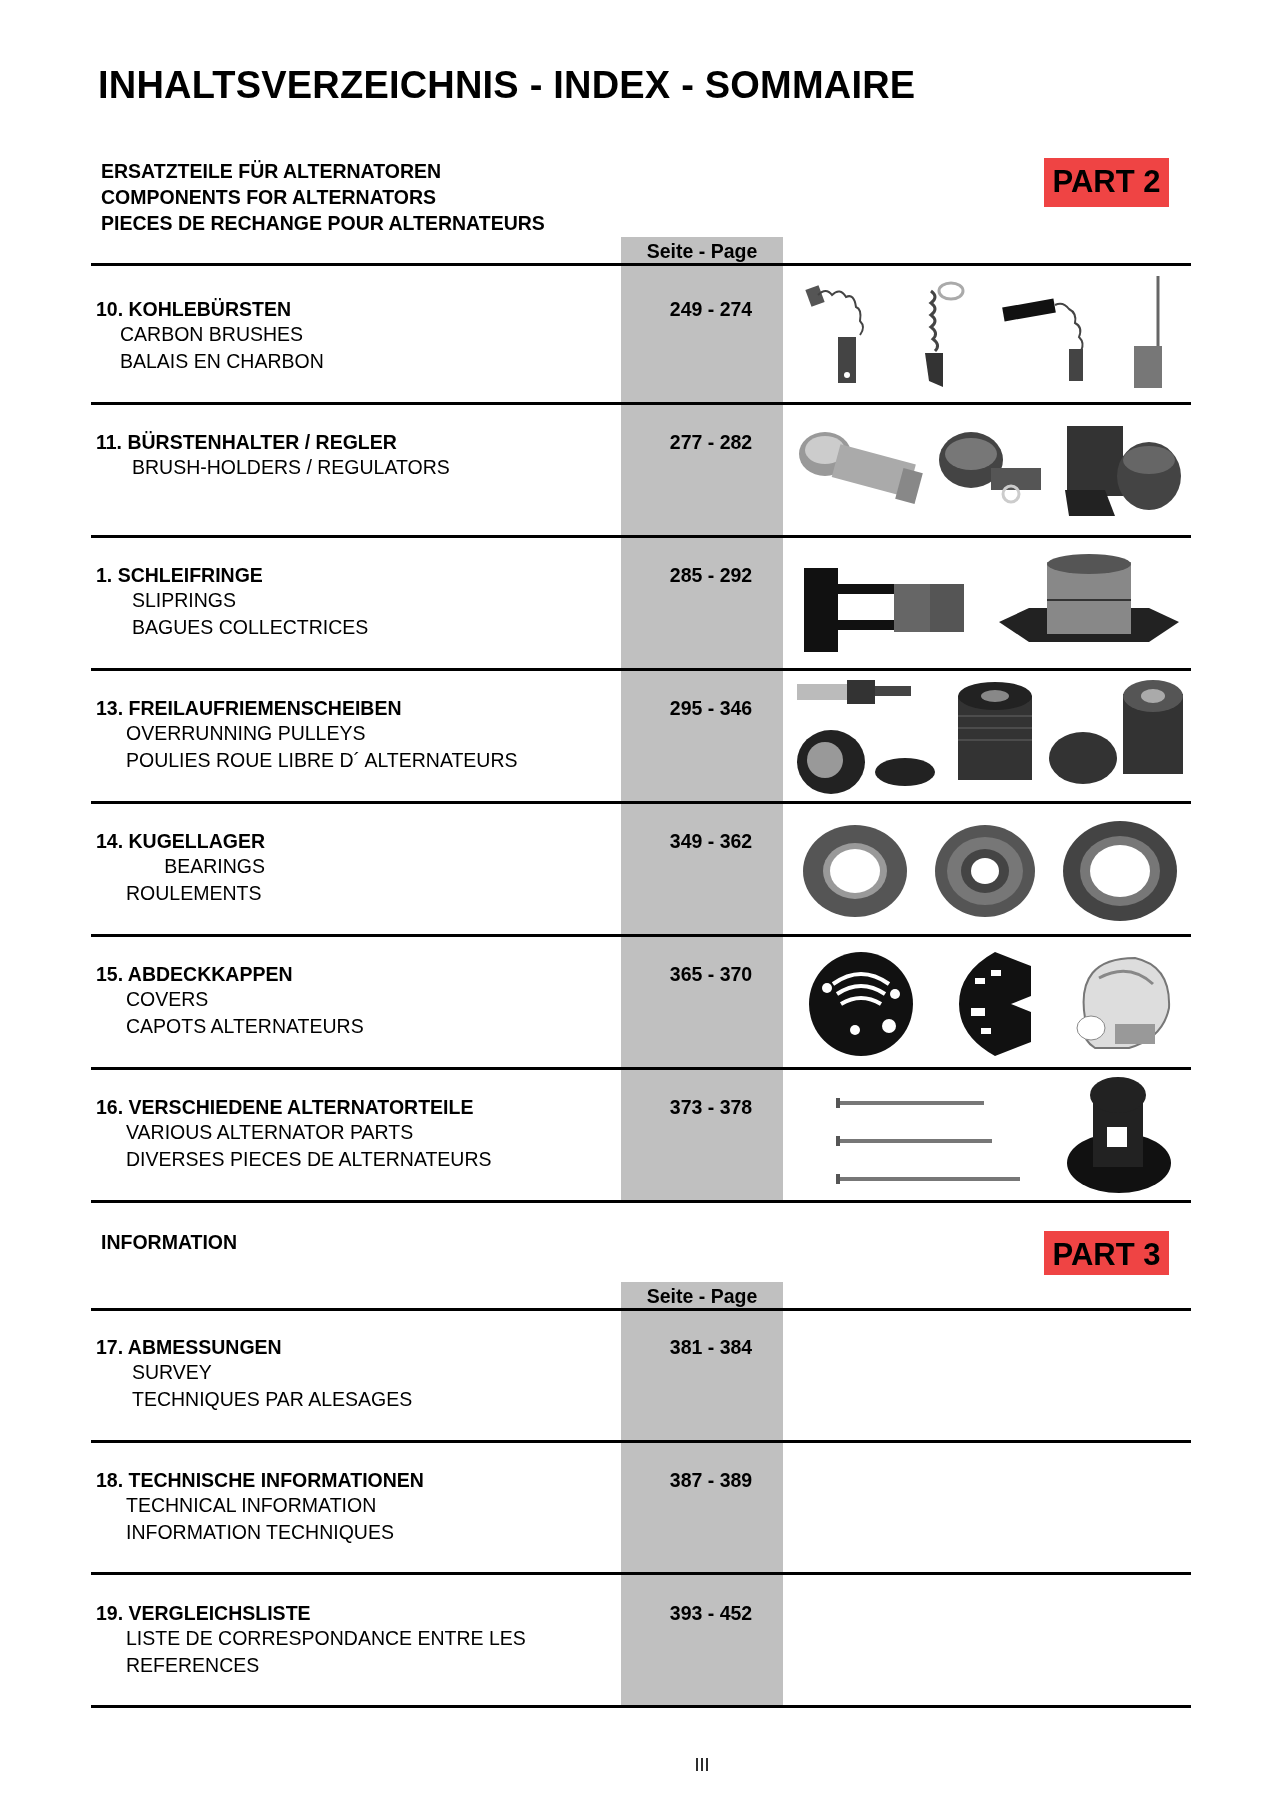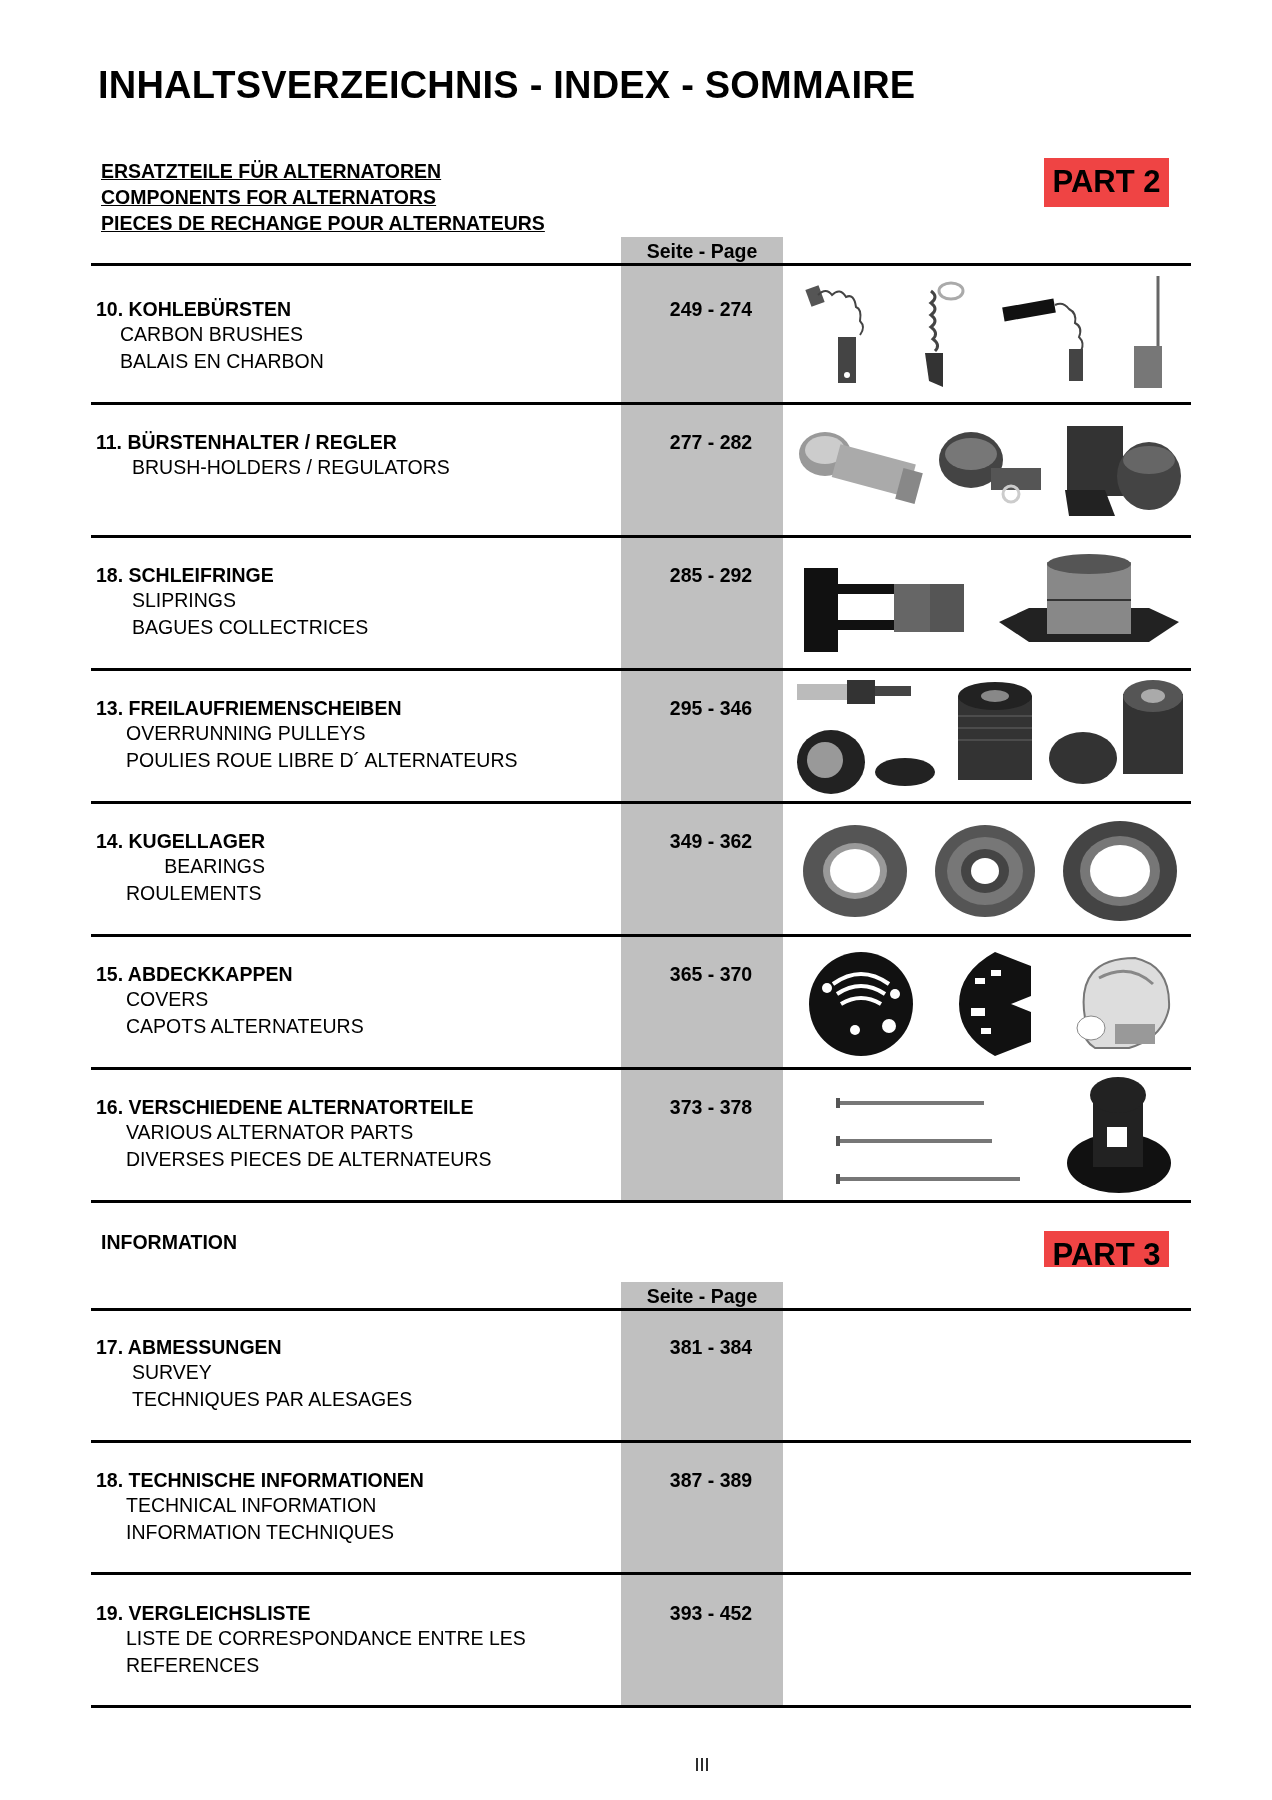--- a/index.html
+++ b/index.html
@@ -17,21 +17,21 @@
   .pages { font-size: 19.5px; font-weight: bold; text-align: center; width: 180px; }
   .pageno { font-size: 18px; }
   .imgcell { display: flex; align-items: center; justify-content: space-around; }
   svg { display: block; }
 </style>
 </head>
 <body>
 
 <div class="abs title">INHALTSVERZEICHNIS - INDEX - SOMMAIRE</div>
 
-<div class="abs section-head" style="top:158px;text-decoration:underline;">
+<div class="abs section-head" style="top:158px;">
   <div>ERSATZTEILE FÜR ALTERNATOREN</div>
   <div>COMPONENTS FOR ALTERNATORS</div>
   <div>PIECES DE RECHANGE POUR ALTERNATEURS</div>
 </div>
 <div class="abs part-badge" style="left:1044px; top:158px; width:125px; height:49px;">PART 2</div>
 
 <div class="abs gray-col" style="left:621px; top:237px; width:162px; height:964px;"></div>
 <div class="abs col-head" style="left:621px; top:237px; width:162px;">Seite - Page</div>
 
 <div class="abs hline" style="top:263px;"></div>
@@ -92,21 +92,21 @@
   </svg>
   <svg width="130" height="120" viewBox="0 0 130 120">
     <rect x="12" y="16" width="56" height="70" fill="#333"></rect>
     <ellipse cx="94" cy="66" rx="32" ry="34" fill="#444"></ellipse>
     <ellipse cx="94" cy="50" rx="26" ry="14" fill="#666"></ellipse>
     <path d="M10 80 l40 0 l10 26 l-46 0 z" fill="#222"></path>
   </svg>
 </div>
 
 <div class="abs" style="left:96px; top:564px;">
-  <div class="row-title">18. SCHLEIFRINGE</div>
+  <div class="row-title">1. SCHLEIFRINGE</div>
   <div class="row-sub" style="padding-left:36px;">SLIPRINGS</div>
   <div class="row-sub" style="padding-left:36px;">BAGUES COLLECTRICES</div>
 </div>
 <div class="abs pages" style="left:621px; top:564px;">285 - 292</div>
 <div class="abs imgcell" style="left:790px; top:540px; width:400px; height:126px;">
   <svg width="180" height="110" viewBox="0 0 180 110">
     <rect x="6" y="20" width="34" height="84" fill="#111"></rect>
     <rect x="40" y="36" width="56" height="10" fill="#111"></rect>
     <rect x="40" y="72" width="56" height="10" fill="#111"></rect>
     <rect x="96" y="36" width="36" height="48" fill="#666"></rect>
@@ -225,21 +225,21 @@
   </svg>
   <svg width="110" height="120" viewBox="0 0 110 120">
     <ellipse cx="56" cy="88" rx="52" ry="30" fill="#111"></ellipse>
     <rect x="30" y="22" width="50" height="70" fill="#222"></rect>
     <ellipse cx="55" cy="20" rx="28" ry="18" fill="#222"></ellipse>
     <rect x="44" y="52" width="20" height="20" fill="#fff"></rect>
   </svg>
 </div>
 
 <div class="abs section-head" style="top:1229px;">INFORMATION</div>
-<div class="abs part-badge" style="left:1044px; top:1231px; width:125px; height:36px;">PART 3</div>
+<div class="abs part-badge" style="left:1044px; top:1231px; width:125px; height:44px;">PART 3</div>
 
 <div class="abs gray-col" style="left:621px; top:1282px; width:162px; height:424px;"></div>
 <div class="abs col-head" style="left:621px; top:1282px; width:162px;">Seite - Page</div>
 
 <div class="abs hline" style="top:1308px;"></div>
 <div class="abs hline" style="top:1440px;"></div>
 <div class="abs hline" style="top:1572px;"></div>
 <div class="abs hline" style="top:1705px;"></div>
 
 <div class="abs" style="left:96px; top:1336px;">

